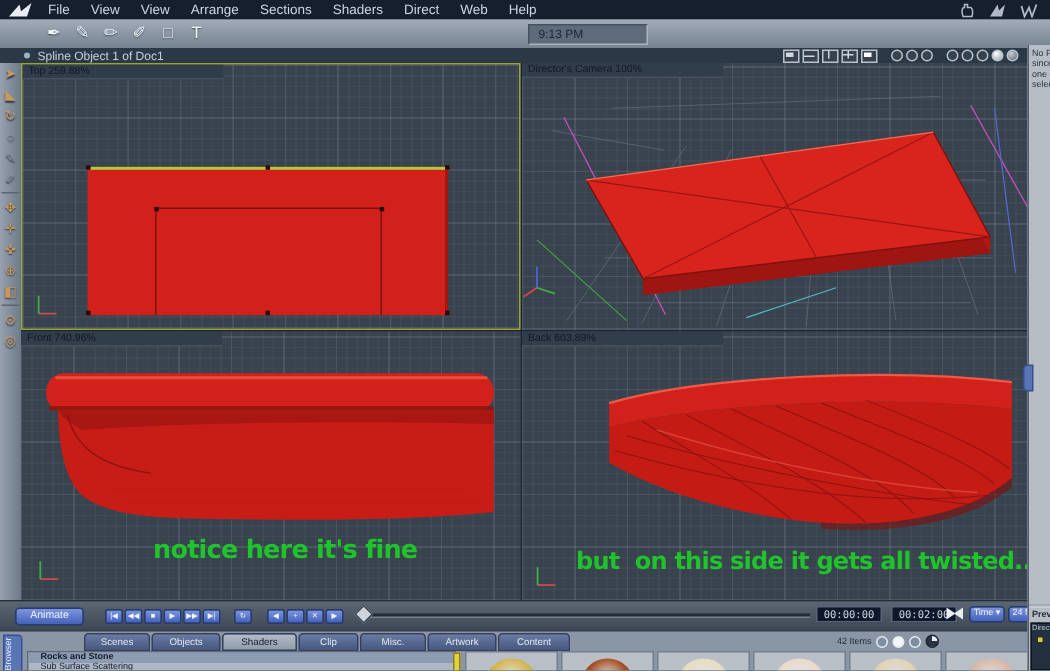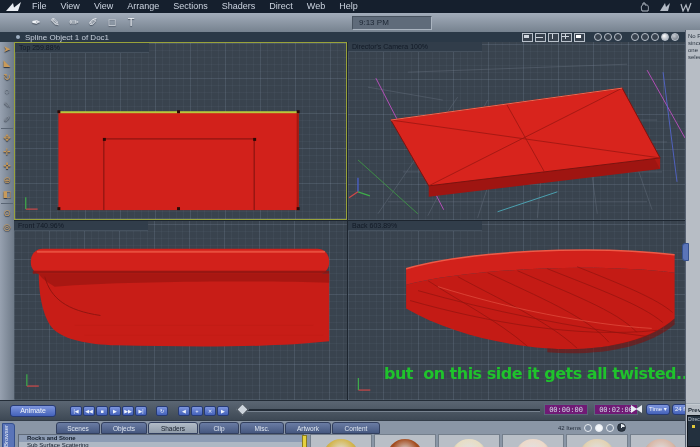--- a/index.html
+++ b/index.html
@@ -67,21 +67,21 @@
   .transport{position:absolute;left:0;top:400px;width:700px;height:20px;
              background:linear-gradient(#5b6673,#3c4753);border-top:1px solid #242d38;}
   .btn-blue{position:absolute;background:linear-gradient(#7d95dd,#4462ba);border:1px solid #263a74;
             border-radius:3px;color:#f0f4fb;text-align:center;box-sizing:border-box;}
   .animate{left:10px;top:4px;width:46px;height:12px;font-size:7px;line-height:10px;}
   .tbtn{top:5px;width:12px;height:10px;font-size:5px;line-height:8px;border-radius:2px;}
   .scrub{position:absolute;left:240px;top:409px;width:300px;height:2px;background:#222b36;
          border-bottom:1px solid #77828f;}
   .knob{position:absolute;left:238px;top:405px;width:7px;height:7px;background:#cdd4dc;
         border:1px solid #39434e;transform:rotate(45deg);}
-  .tfield{position:absolute;top:404px;width:44px;height:11px;background:#701a75;border:1px solid #5a657a;
+  .tfield{position:absolute;top:404px;width:44px;height:11px;background:#0f172a;border:1px solid #5a657a;
           color:#cdd6e4;font-family:"DejaVu Sans Mono",monospace;font-size:7px;line-height:11px;
           text-align:center;box-sizing:border-box;}
   .bowtie{position:absolute;left:630px;top:404px;width:13px;height:11px;}
   .bowtie:before{content:"";position:absolute;left:1px;top:1px;border:4.5px solid transparent;
                  border-left:6px solid #e8edf3;}
   .bowtie:after{content:"";position:absolute;right:1px;top:1px;border:4.5px solid transparent;
                 border-right:6px solid #e8edf3;}
   .dd{position:absolute;top:404px;height:11px;background:linear-gradient(#7d95dd,#4462ba);
       border:1px solid #263a74;border-radius:3px;color:#f0f4fb;font-size:6px;line-height:9px;
       text-align:center;box-sizing:border-box;}
@@ -280,20 +280,21 @@
         <rect x="18" y="50" width="298" height="3" fill="#8e1410" opacity="0.85"></rect>
         <path d="M24,53 L316,53 L316,121 C262,127 182,127 102,125 C72,124 50,119 39,109 C29,99 24,77 24,53 Z" fill="#c81d17"></path>
         <path d="M24,53 L316,53 L316,62 C240,60 120,60 40,66 C30,60 26,57 24,53 Z" fill="#a01712" opacity="0.8"></path>
         <path d="M30,56 C36,78 52,90 86,95" stroke="#911510" fill="none" stroke-width="1"></path>
         <path d="M60,105 H300" stroke="#b81a14" stroke-width="0.8" opacity="0.5"></path>
         <path d="M70,115 H310" stroke="#b81a14" stroke-width="0.8" opacity="0.4"></path>
         <path d="M12,166 H24" stroke="#d04848" stroke-width="1.2"></path>
         <path d="M12,166 V154" stroke="#3fae4a" stroke-width="1.2"></path>
       </svg>
       <div class="vlabel">Front 740.96%</div>
+      <div class="anno left">notice here it's fine</div>
     </div>
 
     <div class="pane br">
       <svg class="psvg" width="337" height="179" viewBox="0 0 338 180">
         <path d="M58,48 C120,30 245,24 328,34 L328,52 C245,42 120,48 58,64 Z" fill="#d2211b"></path>
         <path d="M58,48 C120,30 245,24 328,34" stroke="#ee5a47" stroke-width="1.5" fill="none"></path>
         <path d="M58,64 C120,48 245,42 328,52 L328,98 C302,122 252,132 198,128 C148,124 96,110 58,88 Z" fill="#c41b15"></path>
         <g stroke="#8c130f" stroke-width="0.7" fill="none" opacity="0.9">
           <path d="M80,60 C110,80 150,100 180,126"></path>
           <path d="M110,56 C150,78 200,100 230,128"></path>

